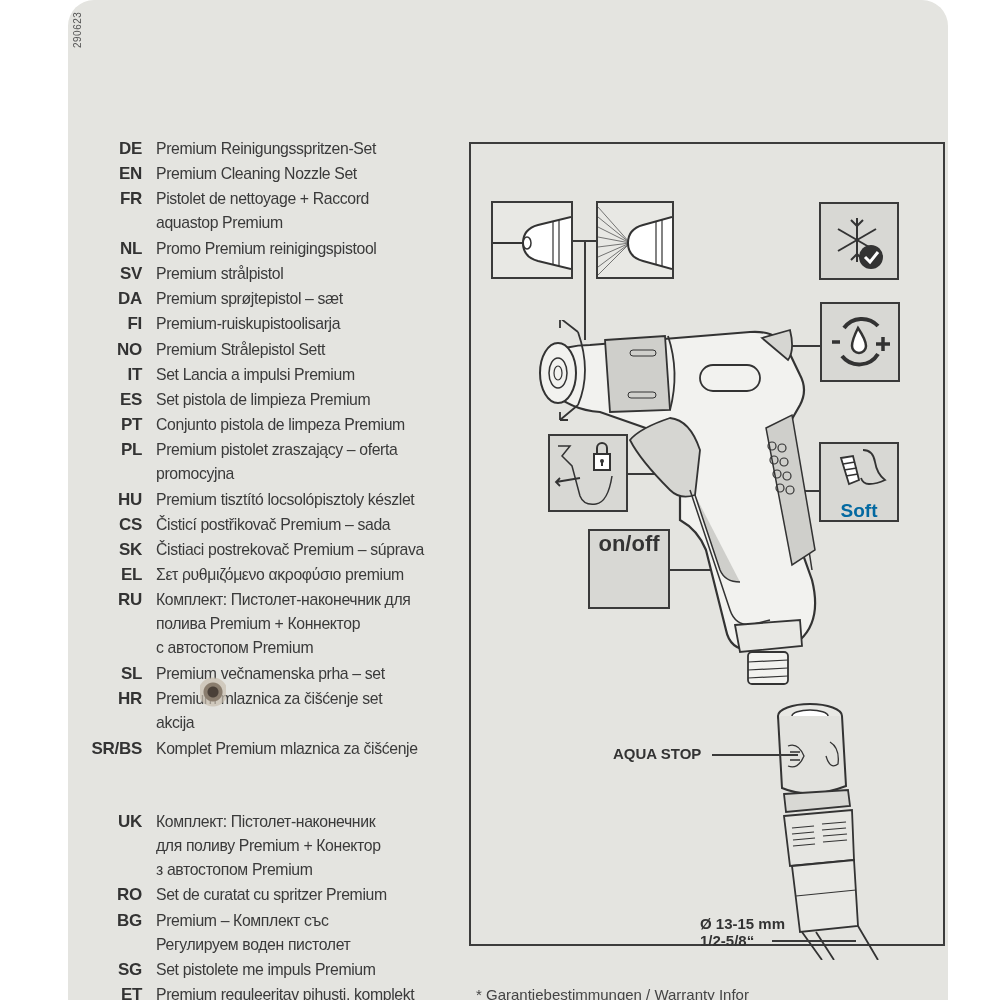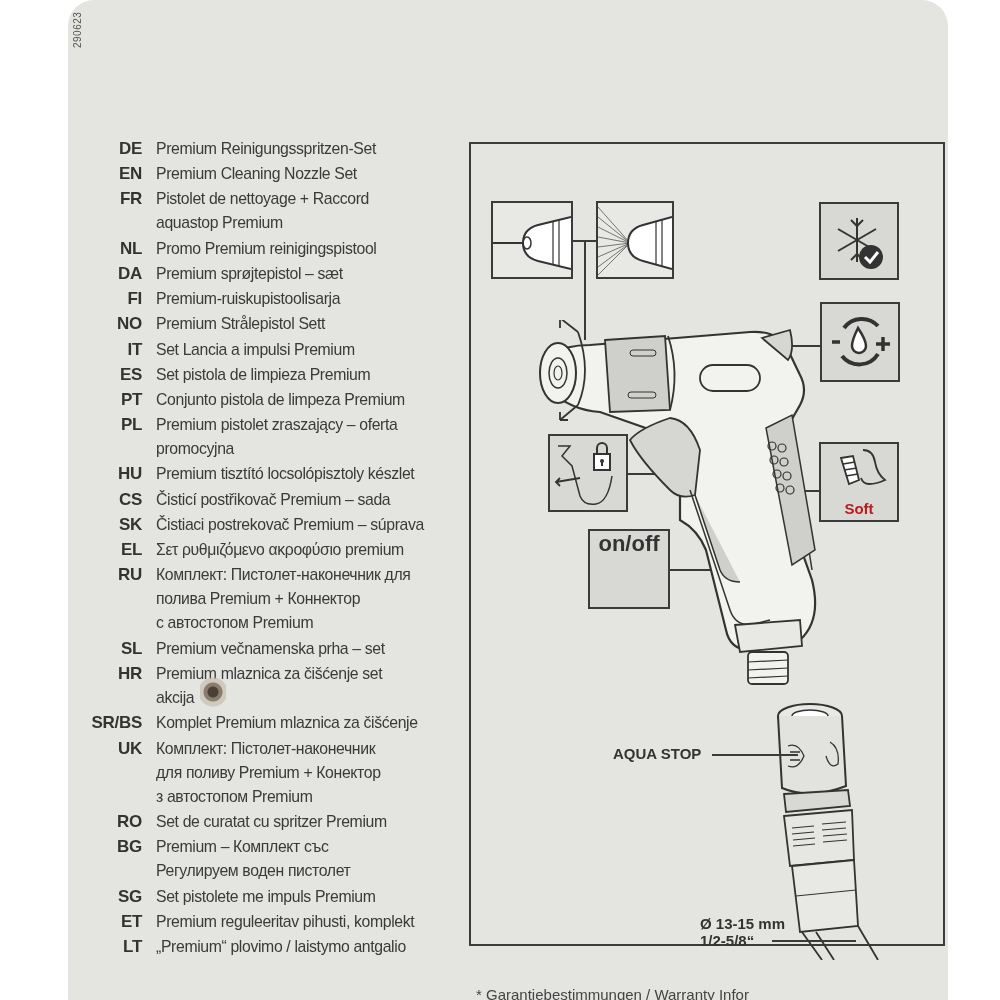--- a/index.html
+++ b/index.html
@@ -40,20 +40,24 @@
     <div class="lang-row" style="height: 49.4px;">
       <span class="code-lbl">FR</span>
       <span class="txt" style="top: 0px;">Pistolet de nettoyage + Raccord</span>
       <span class="txt" style="top: 24px;">aquastop Premium</span>
     </div>
     <div class="lang-row" style="height: 25.2px;">
       <span class="code-lbl">NL</span>
       <span class="txt" style="top: 0px;">Promo Premium reinigingspistool</span>
     </div>
     <div class="lang-row" style="height: 25.2px;">
+      <span class="code-lbl">SV</span>
+      <span class="txt" style="top: 0px;">Premium strålpistol</span>
+    </div>
+    <div class="lang-row" style="height: 25.2px;">
       <span class="code-lbl">DA</span>
       <span class="txt" style="top: 0px;">Premium sprøjtepistol – sæt</span>
     </div>
     <div class="lang-row" style="height: 25.2px; padding-left: 37px;">
       <span class="code-lbl">FI</span>
       <span class="txt" style="top: 0px;">Premium-ruiskupistoolisarja</span>
     </div>
     <div class="lang-row" style="height: 25.2px;">
       <span class="code-lbl">NO</span>
       <span class="txt" style="top: 0px;">Premium Strålepistol Sett</span>
@@ -103,21 +107,21 @@
     </div>
     <div class="lang-row" style="height: 49.4px;">
       <span class="code-lbl">HR</span>
       <span class="txt" style="top: 0px;">Premium mlaznica za čišćenje set</span>
       <span class="txt" style="top: 24px;">akcija</span>
     </div>
     <div class="lang-row" style="height: 25.2px;">
       <span class="code-lbl">SR/BS</span>
       <span class="txt" style="top: 0px;">Komplet Premium mlaznica za čišćenje</span>
     </div>
-    <div class="lang-row" style="height: 73.6px;">
+    <div class="lang-row" style="height: 73.6px; margin-top: 48px;">
       <span class="code-lbl">UK</span>
       <span class="txt" style="top: 0px;">Комплект: Пістолет-наконечник</span>
       <span class="txt" style="top: 24px;">для поливу Premium + Конектор</span>
       <span class="txt" style="top: 48px;">з автостопом Premium</span>
     </div>
     <div class="lang-row" style="height: 25.2px;">
       <span class="code-lbl">RO</span>
       <span class="txt" style="top: 0px;">Set de curatat cu spritzer Premium</span>
     </div>
     <div class="lang-row" style="height: 49.4px; padding-left: 23px;">
@@ -192,21 +196,21 @@
   </svg>
 </div>
 <div class="lead" style="left:757px;top:345px;width:63px;"></div>
 
 <div class="box" style="left:819px;top:442px;width:80px;height:80px;">
   <svg width="76" height="56" viewBox="0 0 76 56">
     <path d="M42 6 Q52 6 54 18 Q56 30 64 36 Q56 40 48 40 Q42 40 40 34" stroke="#333" stroke-width="1.8" fill="none"></path>
     <path d="M20 14 L32 12 L38 36 L28 40 Z" stroke="#333" stroke-width="1.8" fill="#fff"></path>
     <path d="M22 20 L34 18 M23 26 L36 24 M25 32 L37 30" stroke="#333" stroke-width="1.5"></path>
   </svg>
-  <div style="position:absolute;left:0;right:0;top:56px;text-align:center;font-weight:bold;font-size:15px;color:#b91c1c;">Soft</div>
+  <div style="position:absolute;left:0;right:0;top:56px;text-align:center;font-weight:bold;font-size:19px;color:#0369a1;">Soft</div>
 </div>
 <div class="lead" style="left:725px;top:490px;width:94px;"></div>
 
 <div class="box" style="left:548px;top:434px;width:80px;height:78px;">
   <svg width="76" height="74" viewBox="0 0 76 74">
     <path d="M8 10 L20 10 L12 20 L22 30 L30 60 Q34 70 46 68 Q58 66 62 40" stroke="#333" stroke-width="1.5" fill="none"></path>
     <path d="M30 42 L6 46 M10 42 L6 46 L10 50" stroke="#333" stroke-width="1.8" fill="none"></path>
     <rect x="44" y="18" width="16" height="16" fill="#fff" stroke="#333" stroke-width="2"></rect>
     <path d="M47 18 L47 12 A5 5 0 0 1 57 12 L57 18" stroke="#333" stroke-width="2" fill="none"></path>
     <circle cx="52" cy="25" r="2" fill="#333"></circle>

